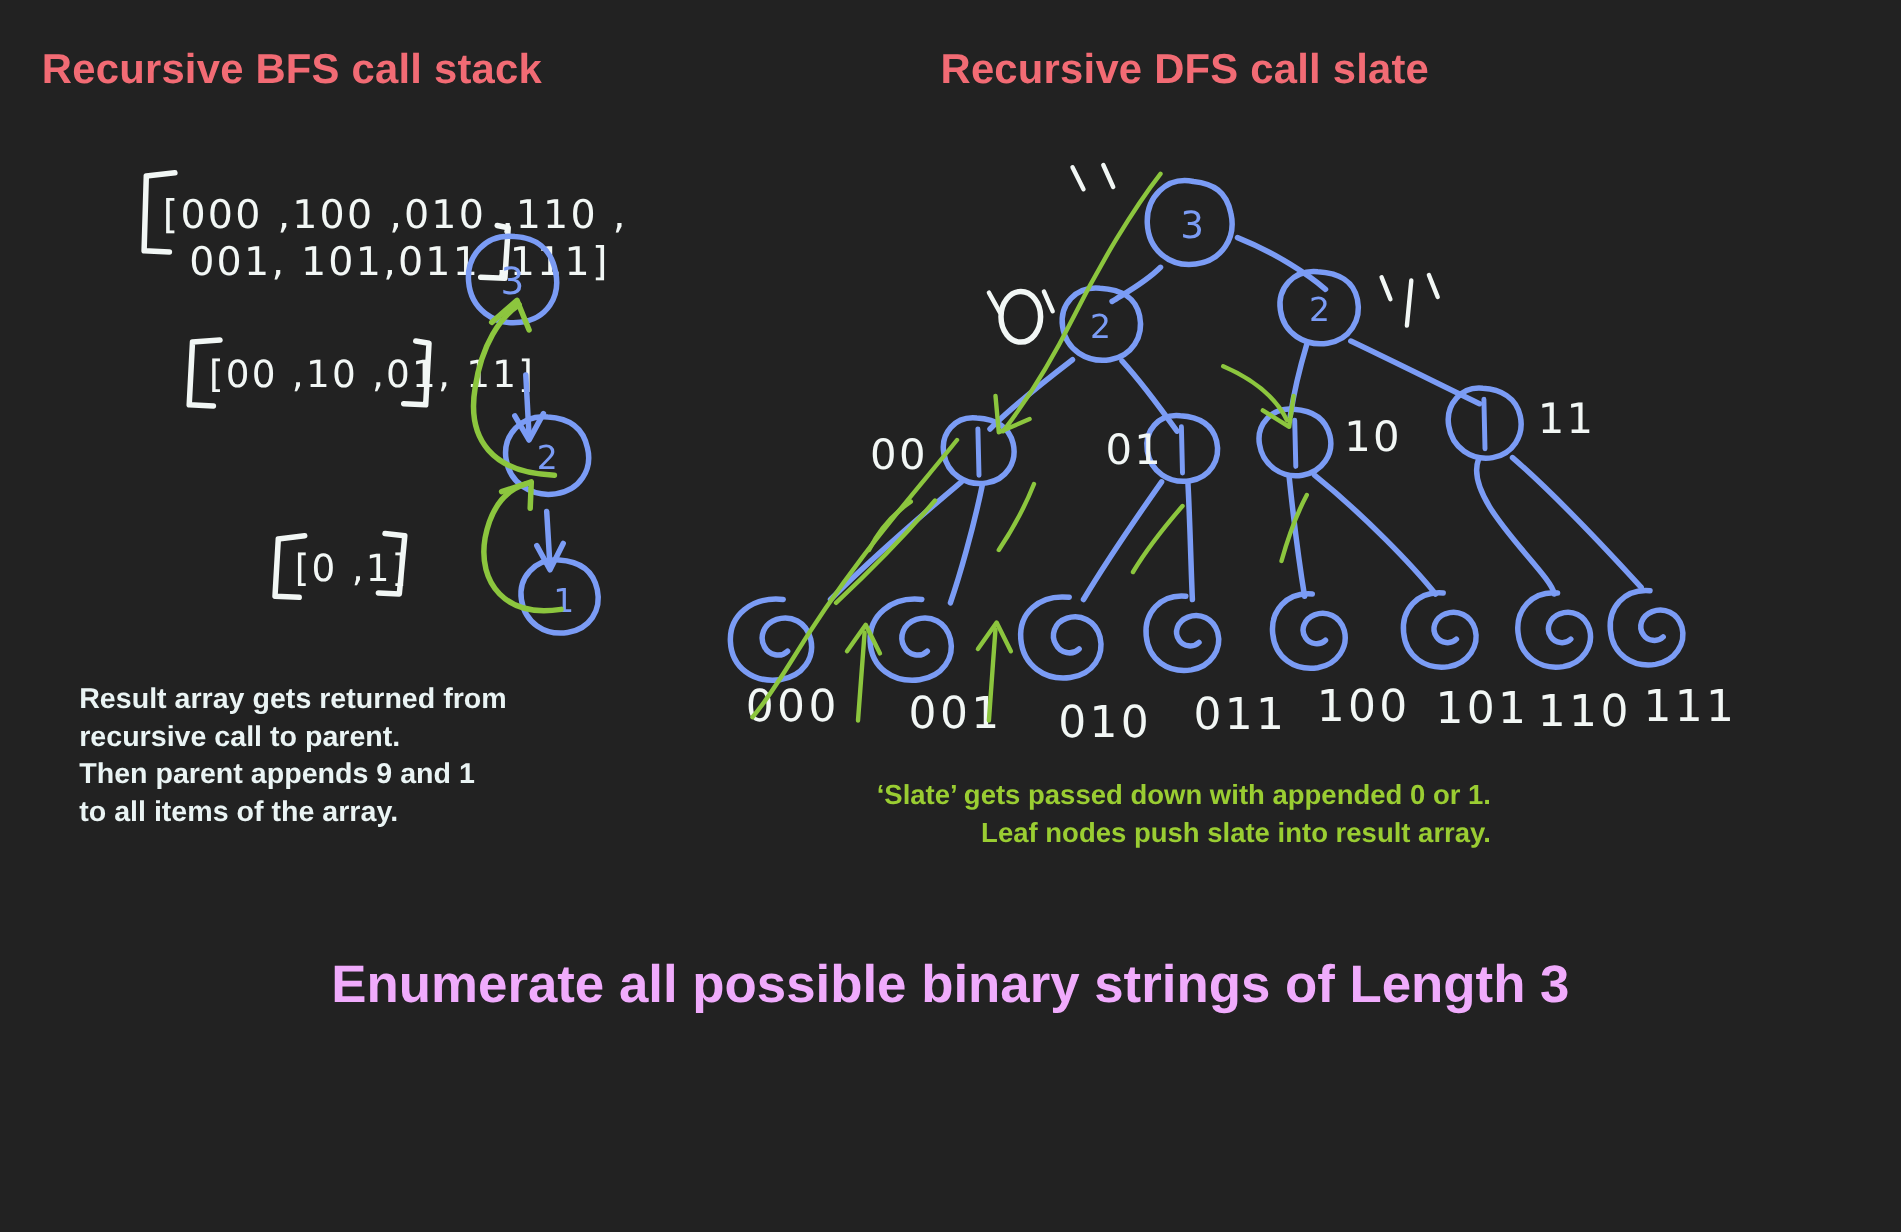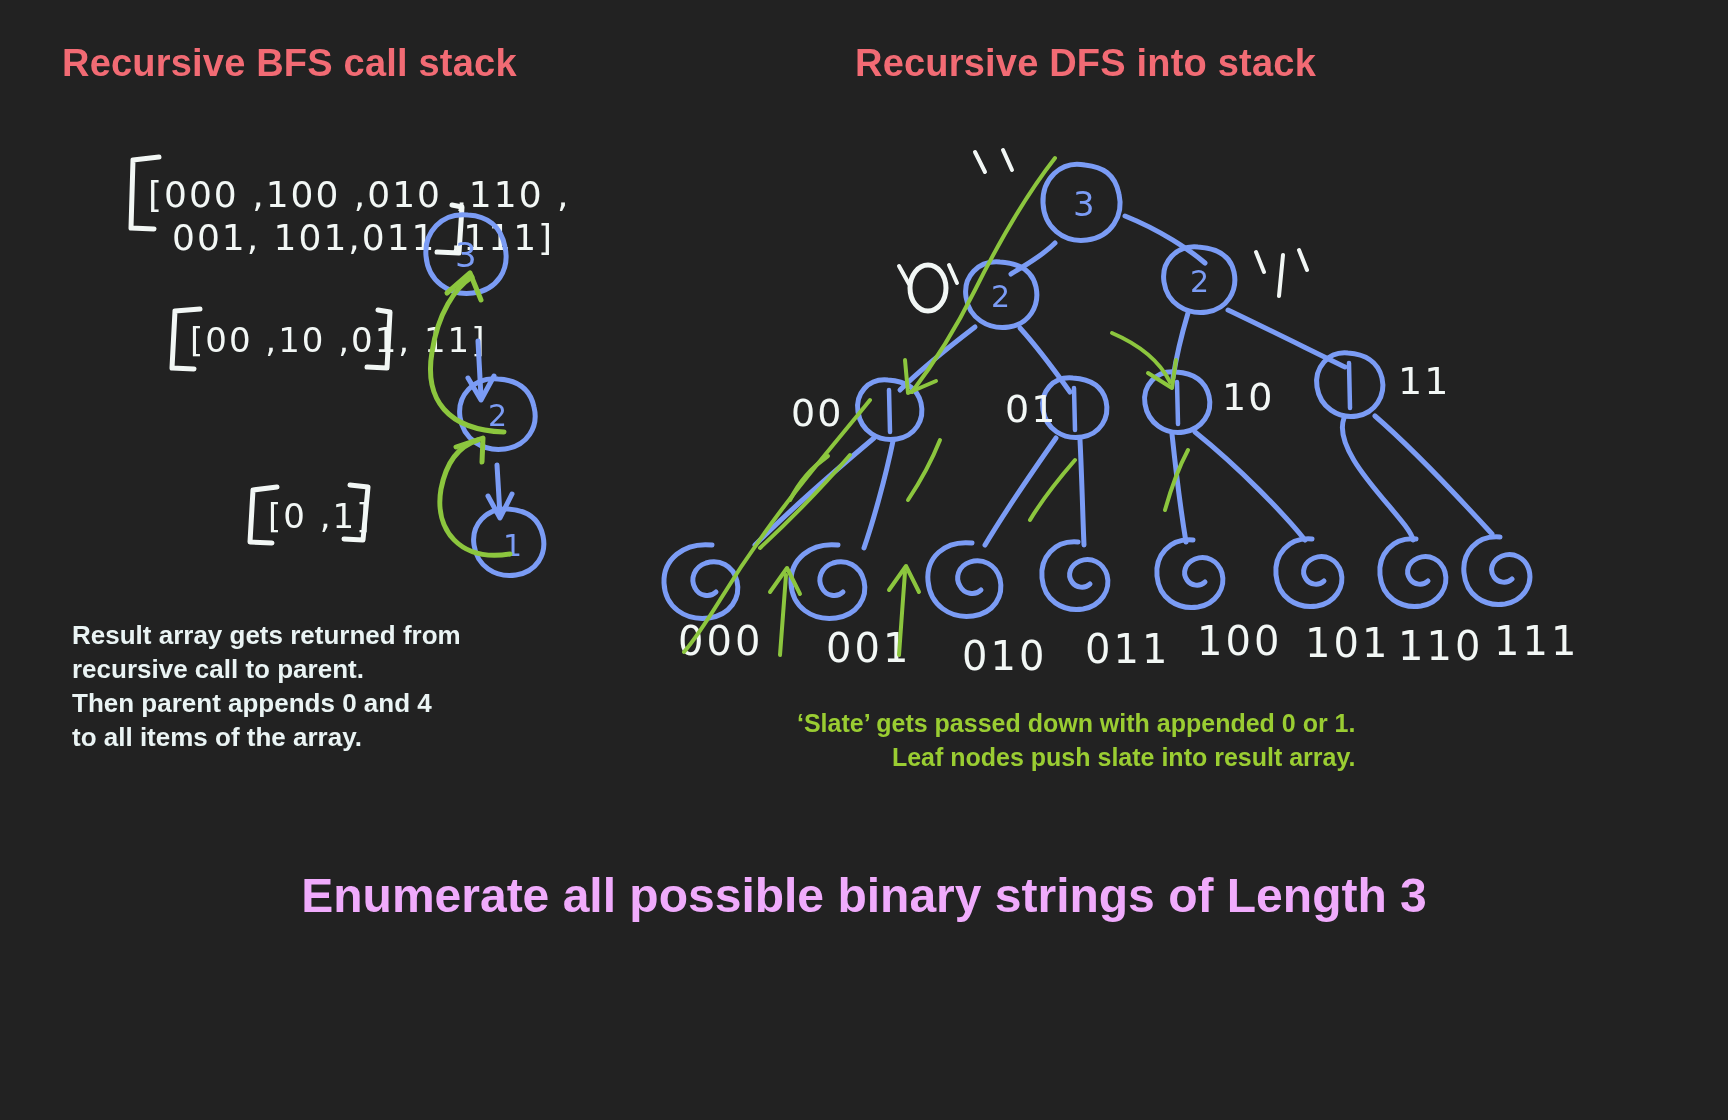--- a/index.html
+++ b/index.html
@@ -1,21 +1,21 @@
 <!DOCTYPE html>
 <html><head>
 <meta charset="utf-8">
 <style>
   html,body{margin:0;padding:0;background:#222222;}
   body{width:1728px;height:1120px;position:relative;overflow:hidden;
        font-family:"Liberation Sans",sans-serif;}
   .stage{position:absolute;inset:0;width:1728px;height:1120px;}
   .title{position:absolute;font-weight:bold;font-size:38px;color:#F26B74;
          letter-spacing:0.2px;white-space:nowrap;}
-  #title-bfs{left:38px;top:42px;margin-left:24px;}
+  #title-bfs{left:38px;top:42px;}
   #title-dfs{left:855px;top:42px;}
   #main-title{position:absolute;left:50%;transform:translateX(-50%);top:868px;
               font-weight:bold;font-size:48px;color:#f0abfc;white-space:nowrap;}
   .note{position:absolute;font-weight:bold;font-size:26px;line-height:34px;
         color:#EAF4F4;white-space:pre;}
   #note-bfs{left:72px;top:618px;}
   .note-green{position:absolute;font-weight:bold;font-size:25px;line-height:34px;
               color:#9ACD32;white-space:pre;text-align:right;}
   #note-dfs{left:797px;top:706px;}
   svg{position:absolute;left:0;top:0;width:1728px;height:1120px;overflow:visible;}
@@ -27,21 +27,21 @@
   .ink-g-thin{fill:none;stroke:#8CC63E;stroke-width:4;stroke-linecap:round;stroke-linejoin:round;}
   .hand{font-family:"DejaVu Sans",sans-serif;fill:#F2F7F5;font-size:34px;}
   .hand-b{font-family:"DejaVu Sans",sans-serif;fill:#7B9CF5;font-size:30px;}
 </style>
 </head>
 <body>
 
 <div class="stage">
 
   <div class="title" id="title-bfs">Recursive BFS call stack</div>
-  <div class="title" id="title-dfs">Recursive DFS into stack</div>
+  <div class="title" id="title-dfs">Recursive DFS call slate</div>
 
   <svg viewBox="0 0 1728 1120">
 
     <g>
 
       <path class="ink-w" d="M133 160 L159 157 M133 160 L131 228 M131 228 L154 229"></path>
       <text class="hand" x="148" y="207" style="letter-spacing:2px;font-size:36px">[000 ,100 ,010 ,110 ,</text>
       <text class="hand" x="172" y="250" style="letter-spacing:2px;font-size:36px">001, 101,011 ,111]</text>
 
       <path class="ink-w" d="M452 205 L462 207 L459 253 L437 252"></path>
@@ -252,21 +252,21 @@
     </g>
     <g>
       <path class="ink-g-thin" d="M1030 520 C1045 495 1062 475 1075 460"></path>
       <path class="ink-g-thin" d="M1165 510 C1172 485 1180 465 1188 450"></path>
     </g>
 
   </svg>
 
   <div class="note" id="note-bfs">Result array gets returned from
 recursive call to parent.
-Then parent appends 0 and 4
+Then parent appends 9 and 1
 to all items of the array.</div>
 
   <div class="note-green" id="note-dfs">‘Slate’ gets passed down with appended 0 or 1.
 Leaf nodes push slate into result array.</div>
 
   <div id="main-title">Enumerate all possible binary strings of Length 3</div>
 
 </div>
 
 </body></html>

